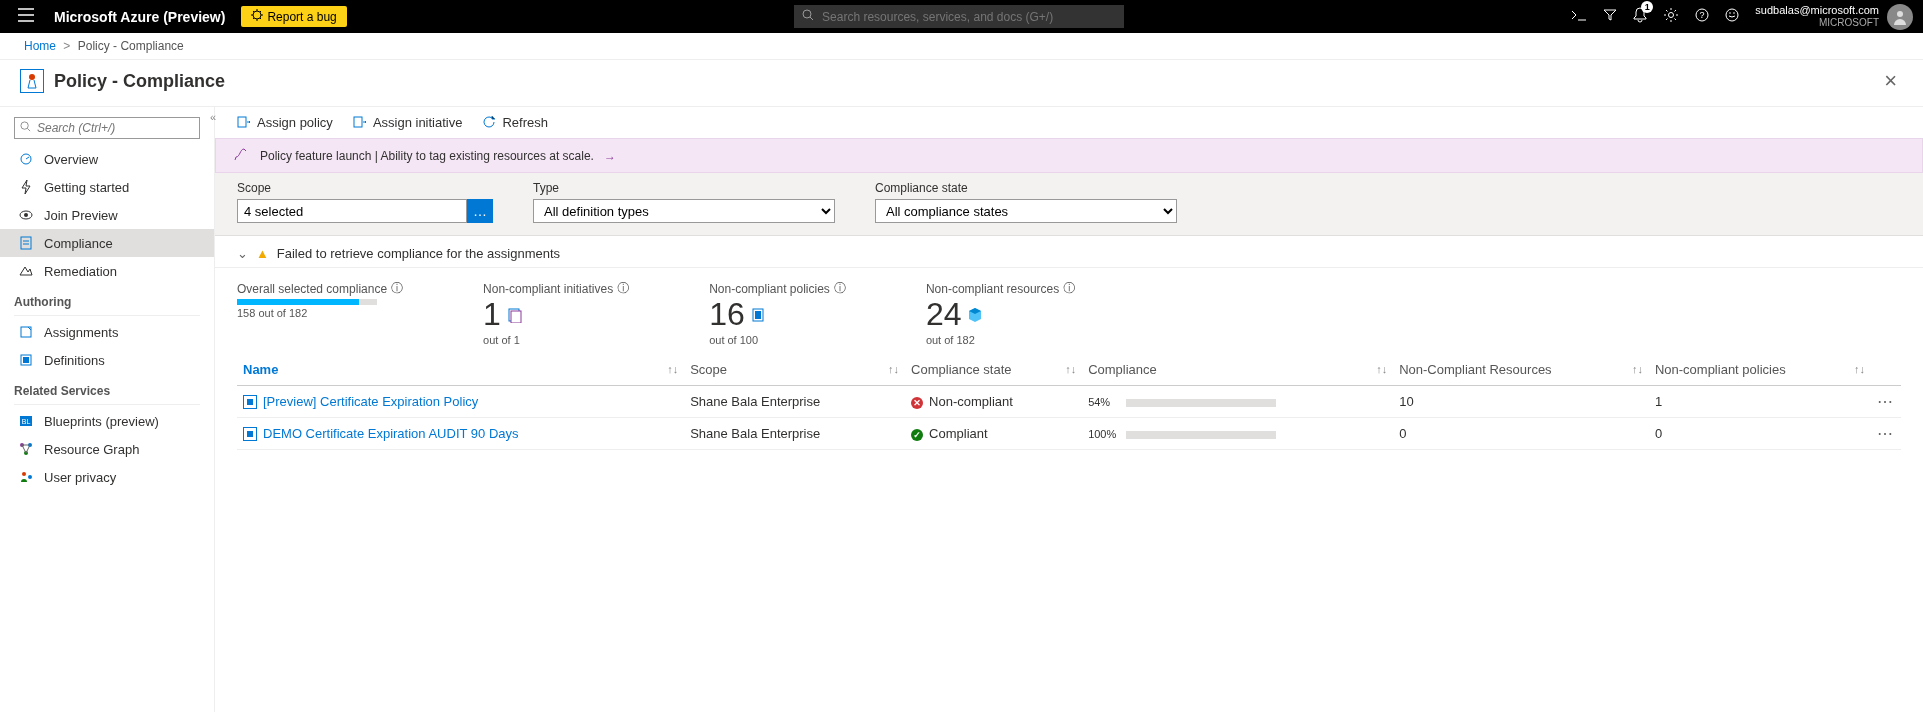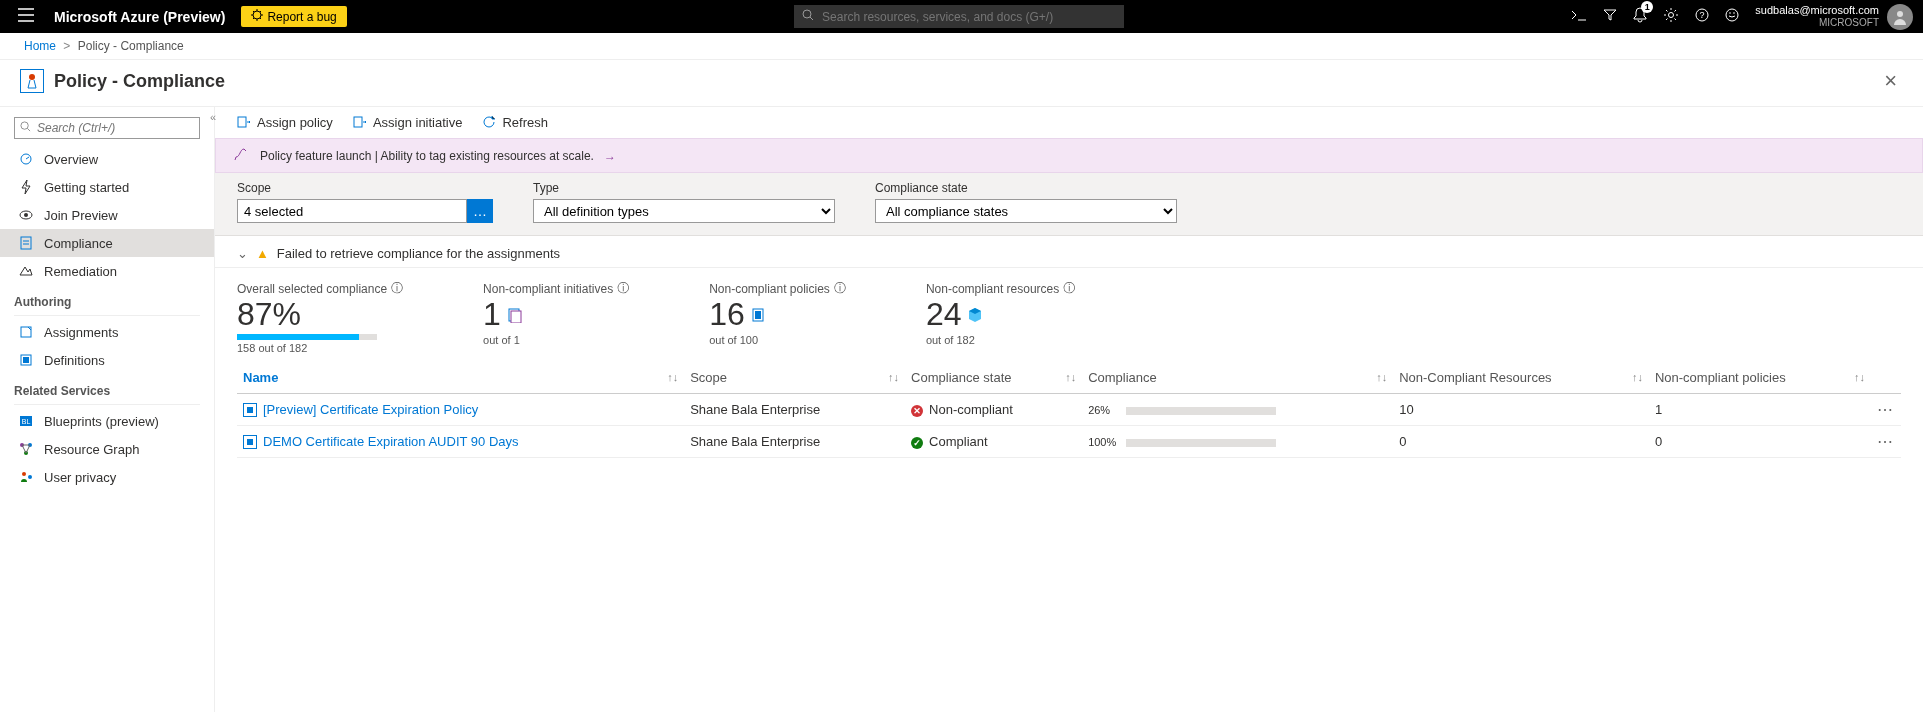--- a/index.html
+++ b/index.html
@@ -361,21 +361,20 @@
       <span class="wicon">▲</span>
       <span>Failed to retrieve compliance for the assignments</span>
     </div>
 
     <div class="stats">
       <div class="stat">
         <div class="slabel">
             <span>Overall selected compliance</span> 
             <span>ⓘ</span>
           </div>
-        <div class="sval">87%</div>
         <div class="sbar">
             <div class="fill" style="width:87%"></div>
           </div>
         <div class="sdet">158 out of 182</div>
       </div>
       <div class="stat">
         <div class="slabel">
             <span>Non-compliant initiatives</span> 
             <span>ⓘ</span>
           </div>
@@ -429,21 +428,21 @@
             <th><span>Non-Compliant Resources</span><span class="sort">↑↓</span></th>
             <th><span>Non-compliant policies</span><span class="sort">↑↓</span></th>
             <th style="width:30px"></th>
           </tr>
         </thead>
         <tbody id="rows">
             <tr>
               <td class="name"><span class="rowicon"></span><a href="#">[Preview] Certificate Expiration Policy</a></td>
               <td>Shane Bala Enterprise</td>
               <td><span class="csicon bad">✕</span><span>Non-compliant</span></td>
-              <td><span class="pct">26%</span><span class="pbar"><span class="pfill" style="width:62%"></span></span></td>
+              <td><span class="pct">54%</span><span class="pbar"><span class="pfill" style="width:62%"></span></span></td>
               <td>10</td>
               <td>1</td>
               <td class="menu">⋯</td>
             </tr>
             <tr>
               <td class="name"><span class="rowicon"></span><a href="#">DEMO Certificate Expiration AUDIT 90 Days</a></td>
               <td>Shane Bala Enterprise</td>
               <td><span class="csicon good">✓</span><span>Compliant</span></td>
               <td><span class="pct">100%</span><span class="pbar"><span class="pfill" style="width:100%"></span></span></td>
               <td>0</td>

